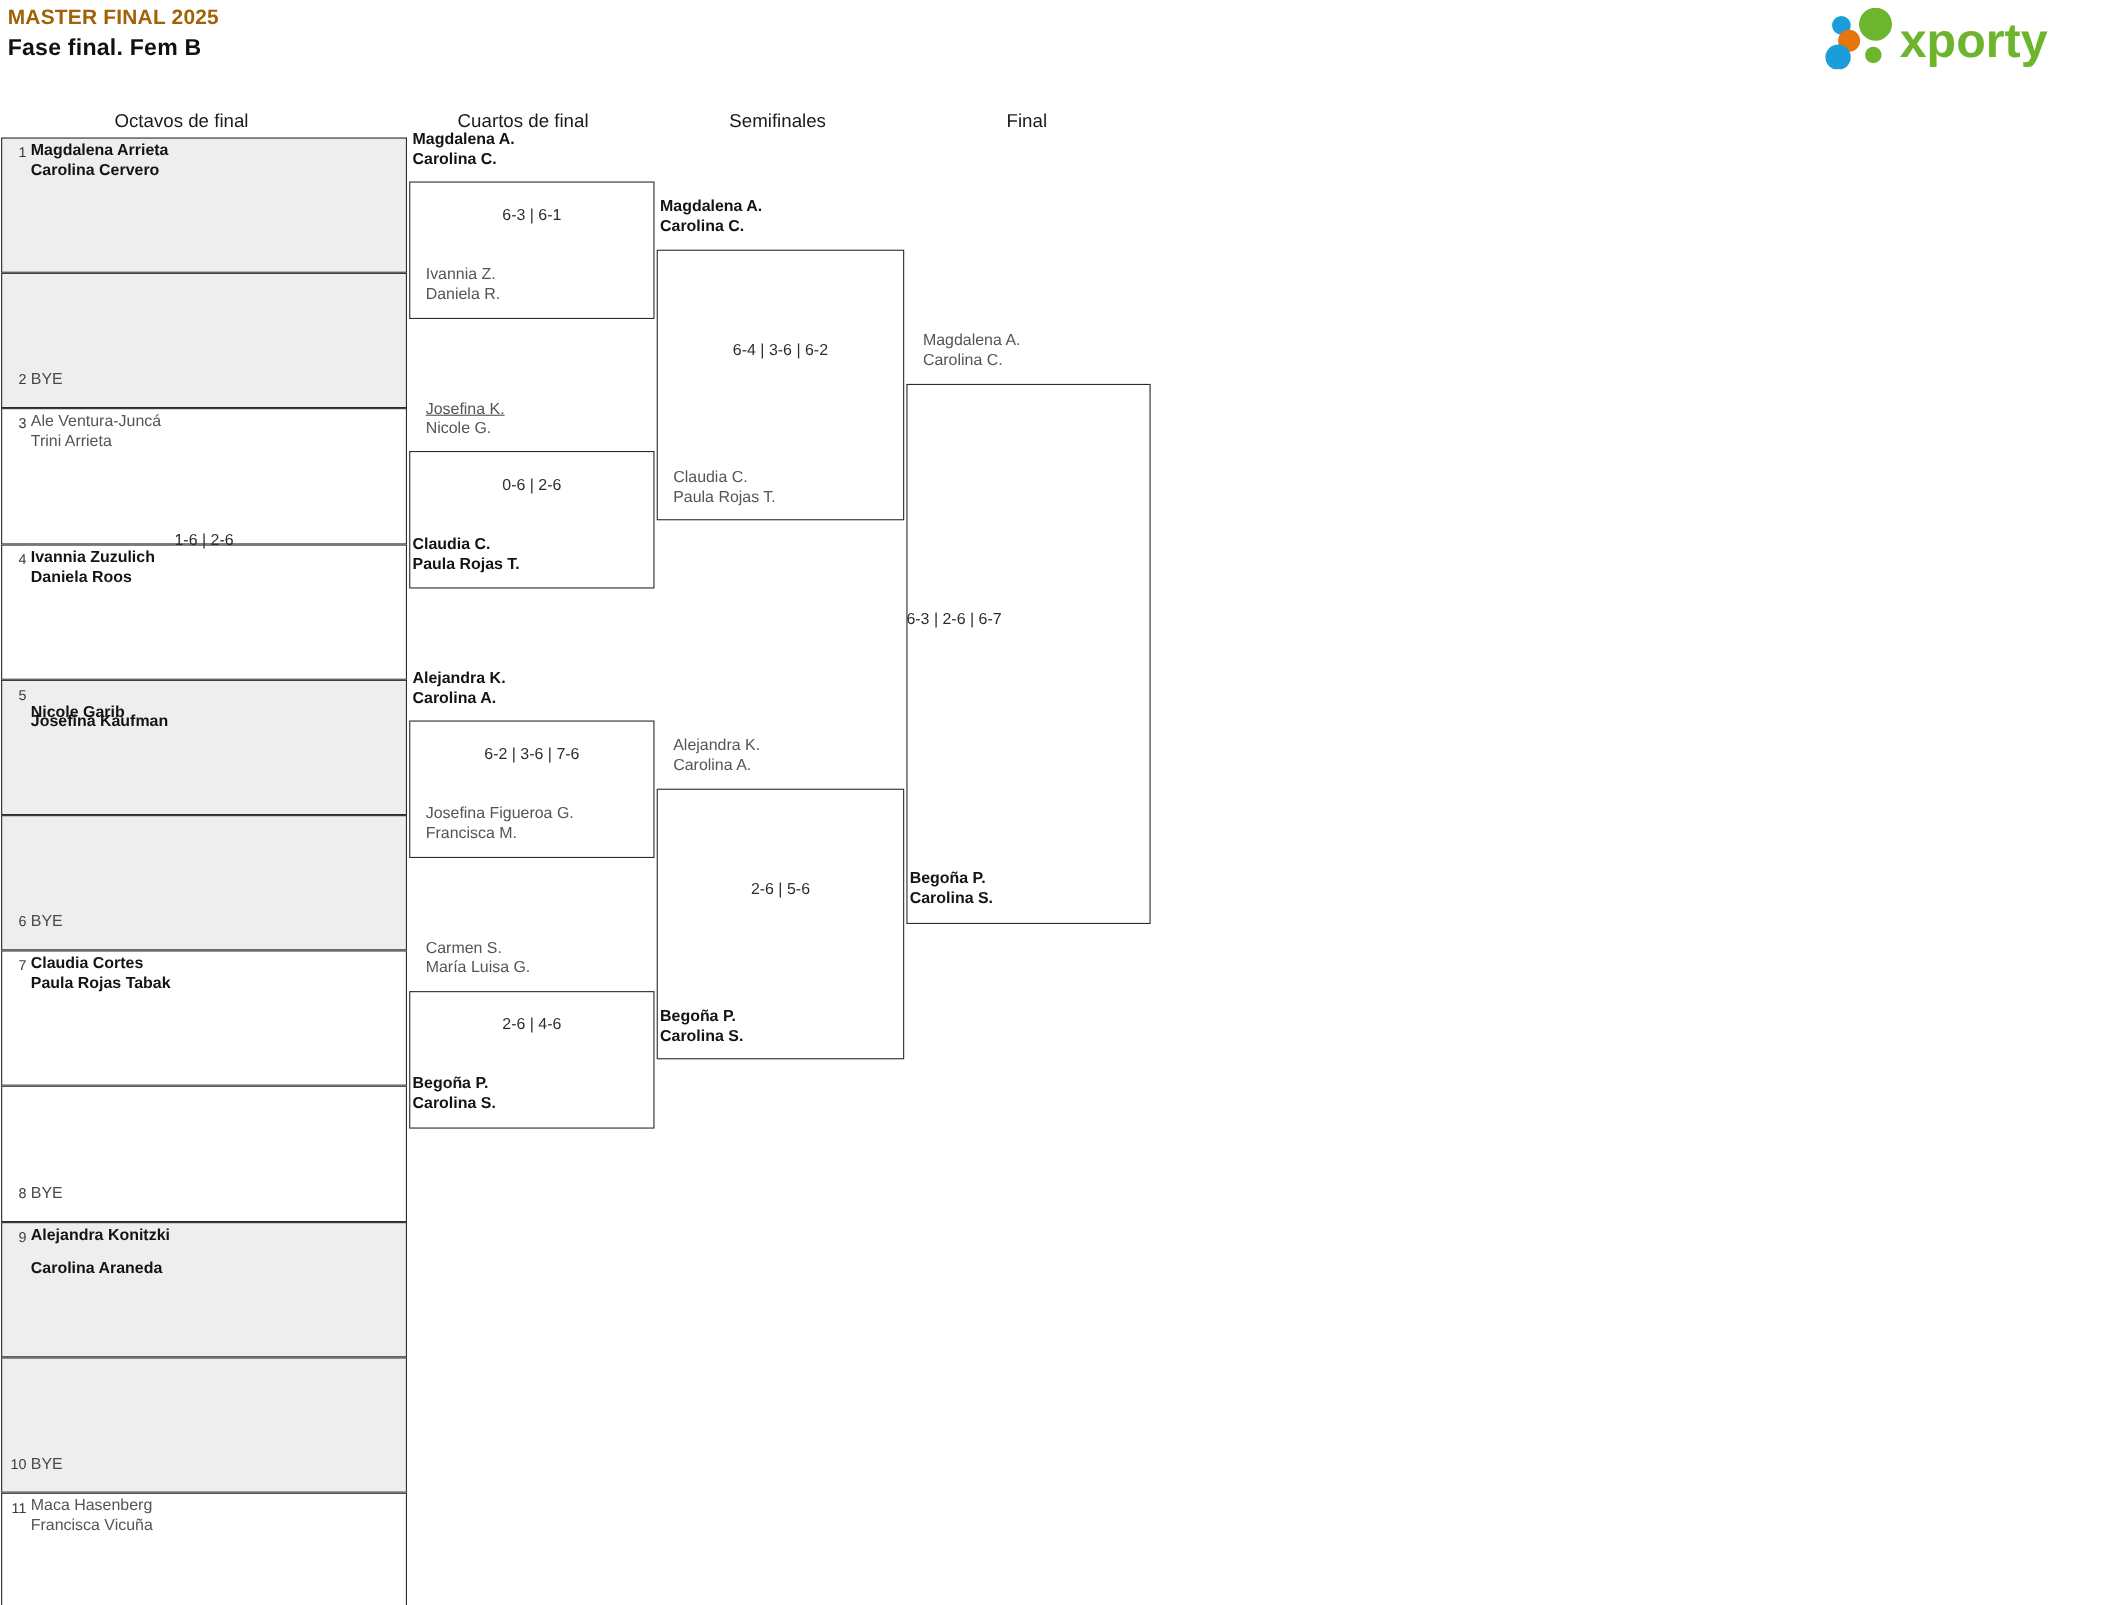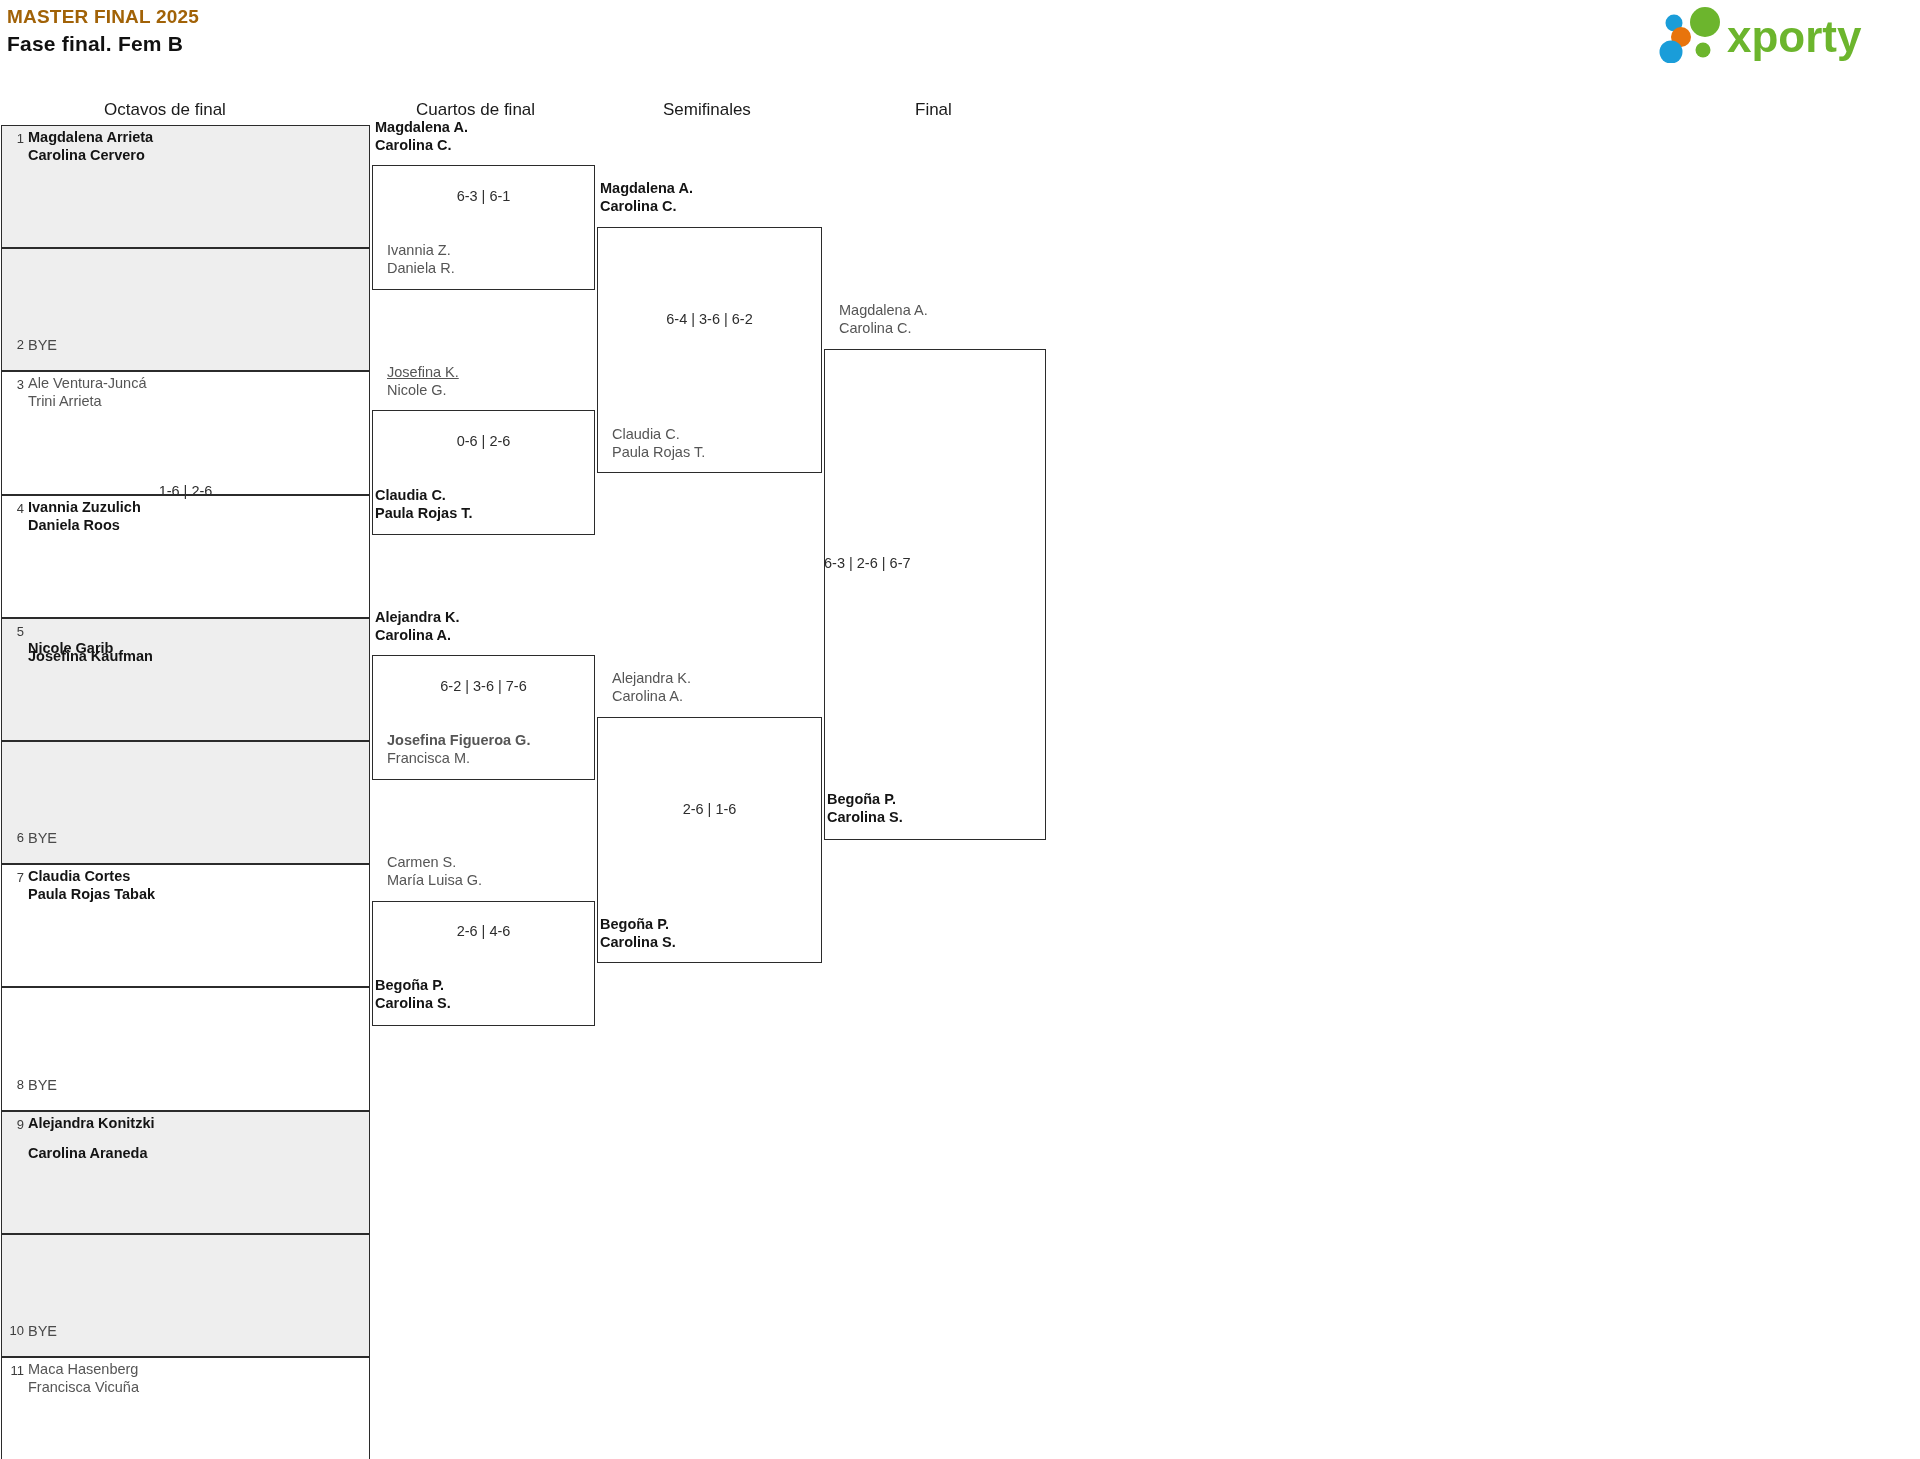--- a/index.html
+++ b/index.html
@@ -120,40 +120,40 @@
     <div class="score" style="left: 372px; top: 188px; width: 223px; text-align: center;">6-3 | 6-1</div>
     <div class="mbox" style="left: 372px; top: 410px; width: 223px; height: 125px;"></div>
     <div class="lbl lose" style="left: 375px; top: 363px; text-decoration: underline;">Josefina K.</div>
     <div class="lbl lose" style="left: 375px; top: 381px; text-align: center;">Nicole G.</div>
     <div class="lbl win" style="left: 375px; top: 486px;">Claudia C.</div>
     <div class="lbl win" style="left: 375px; top: 504px;">Paula Rojas T.</div>
     <div class="score" style="left: 372px; top: 433px; width: 223px; text-align: center;">0-6 | 2-6</div>
     <div class="mbox" style="left: 372px; top: 655px; width: 223px; height: 125px;"></div>
     <div class="lbl win" style="left: 375px; top: 608px;">Alejandra K.</div>
     <div class="lbl win" style="left: 375px; top: 626px;">Carolina A.</div>
-    <div class="lbl lose" style="left: 375px; top: 731px; font-weight: bold;">Josefina Figueroa G.</div>
+    <div class="lbl lose" style="left: 375px; top: 731px;">Josefina Figueroa G.</div>
     <div class="lbl lose" style="left: 375px; top: 749px;">Francisca M.</div>
     <div class="score" style="left: 372px; top: 678px; width: 223px; text-align: center;">6-2 | 3-6 | 7-6</div>
     <div class="mbox" style="left: 372px; top: 901px; width: 223px; height: 125px;"></div>
     <div class="lbl lose" style="left: 375px; top: 853px;">Carmen S.</div>
     <div class="lbl lose" style="left: 375px; top: 871px;">María Luisa G.</div>
     <div class="lbl win" style="left: 375px; top: 976px;">Begoña P.</div>
     <div class="lbl win" style="left: 375px; top: 994px;">Carolina S.</div>
     <div class="score" style="left: 372px; top: 923px; width: 223px; text-align: center;">2-6 | 4-6</div>
     <div class="mbox" style="left: 597px; top: 227px; width: 225px; height: 246px;"></div>
     <div class="lbl win" style="left: 600px; top: 179px;">Magdalena A.</div>
     <div class="lbl win" style="left: 600px; top: 197px;">Carolina C.</div>
     <div class="lbl lose" style="left: 600px; top: 425px;">Claudia C.</div>
     <div class="lbl lose" style="left: 600px; top: 443px;">Paula Rojas T.</div>
     <div class="score" style="left: 597px; top: 311px; width: 225px; text-align: center;">6-4 | 3-6 | 6-2</div>
     <div class="mbox" style="left: 597px; top: 717px; width: 225px; height: 246px;"></div>
     <div class="lbl lose" style="left: 600px; top: 669px;">Alejandra K.</div>
     <div class="lbl lose" style="left: 600px; top: 687px;">Carolina A.</div>
     <div class="lbl win" style="left: 600px; top: 915px;">Begoña P.</div>
     <div class="lbl win" style="left: 600px; top: 933px;">Carolina S.</div>
-    <div class="score" style="left: 597px; top: 801px; width: 225px; text-align: center;">2-6 | 1-6</div>
+    <div class="score" style="left: 597px; top: 801px; width: 225px; text-align: center;">2-6 | 5-6</div>
     <div class="mbox" style="left: 824px; top: 349px; width: 222px; height: 491px;"></div>
     <div class="lbl lose" style="left: 827px; top: 301px;">Magdalena A.</div>
     <div class="lbl lose" style="left: 827px; top: 319px;">Carolina C.</div>
     <div class="lbl win" style="left: 827px; top: 790px;">Begoña P.</div>
     <div class="lbl win" style="left: 827px; top: 808px;">Carolina S.</div>
     <div class="score" style="left: 824px; top: 555px; width: 222px; ">6-3 | 2-6 | 6-7</div>
   </div>
 
 </body></html>

